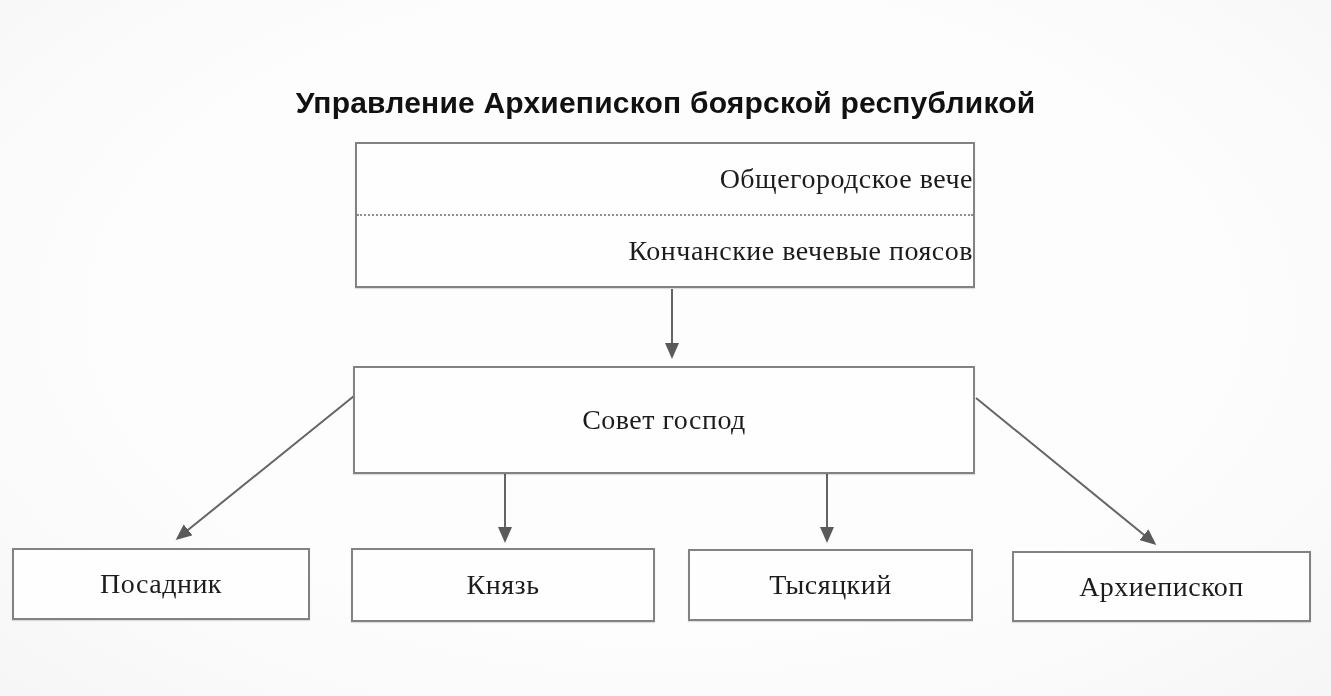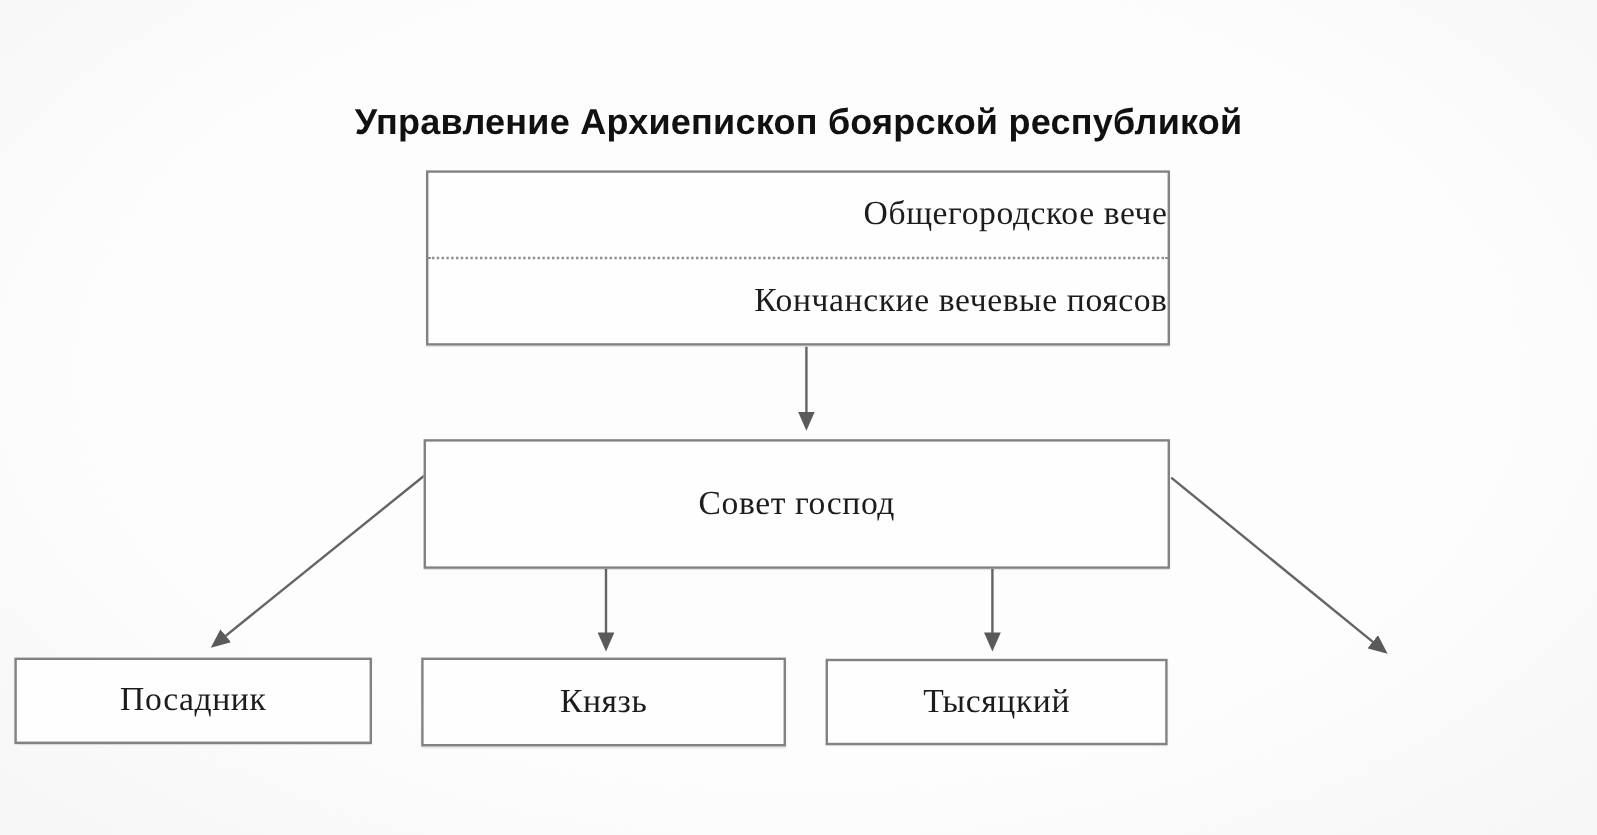--- a/index.html
+++ b/index.html
@@ -117,14 +117,17 @@
   </div>
 
   <div class="box official-2">
     <span>Князь</span>
   </div>
 
   <div class="box official-3">
     <span>Тысяцкий</span>
   </div>
 
+  <div class="box official-4">
+    <span>Архиепископ</span>
+  </div>
 
 </div>
 
 </body></html>

